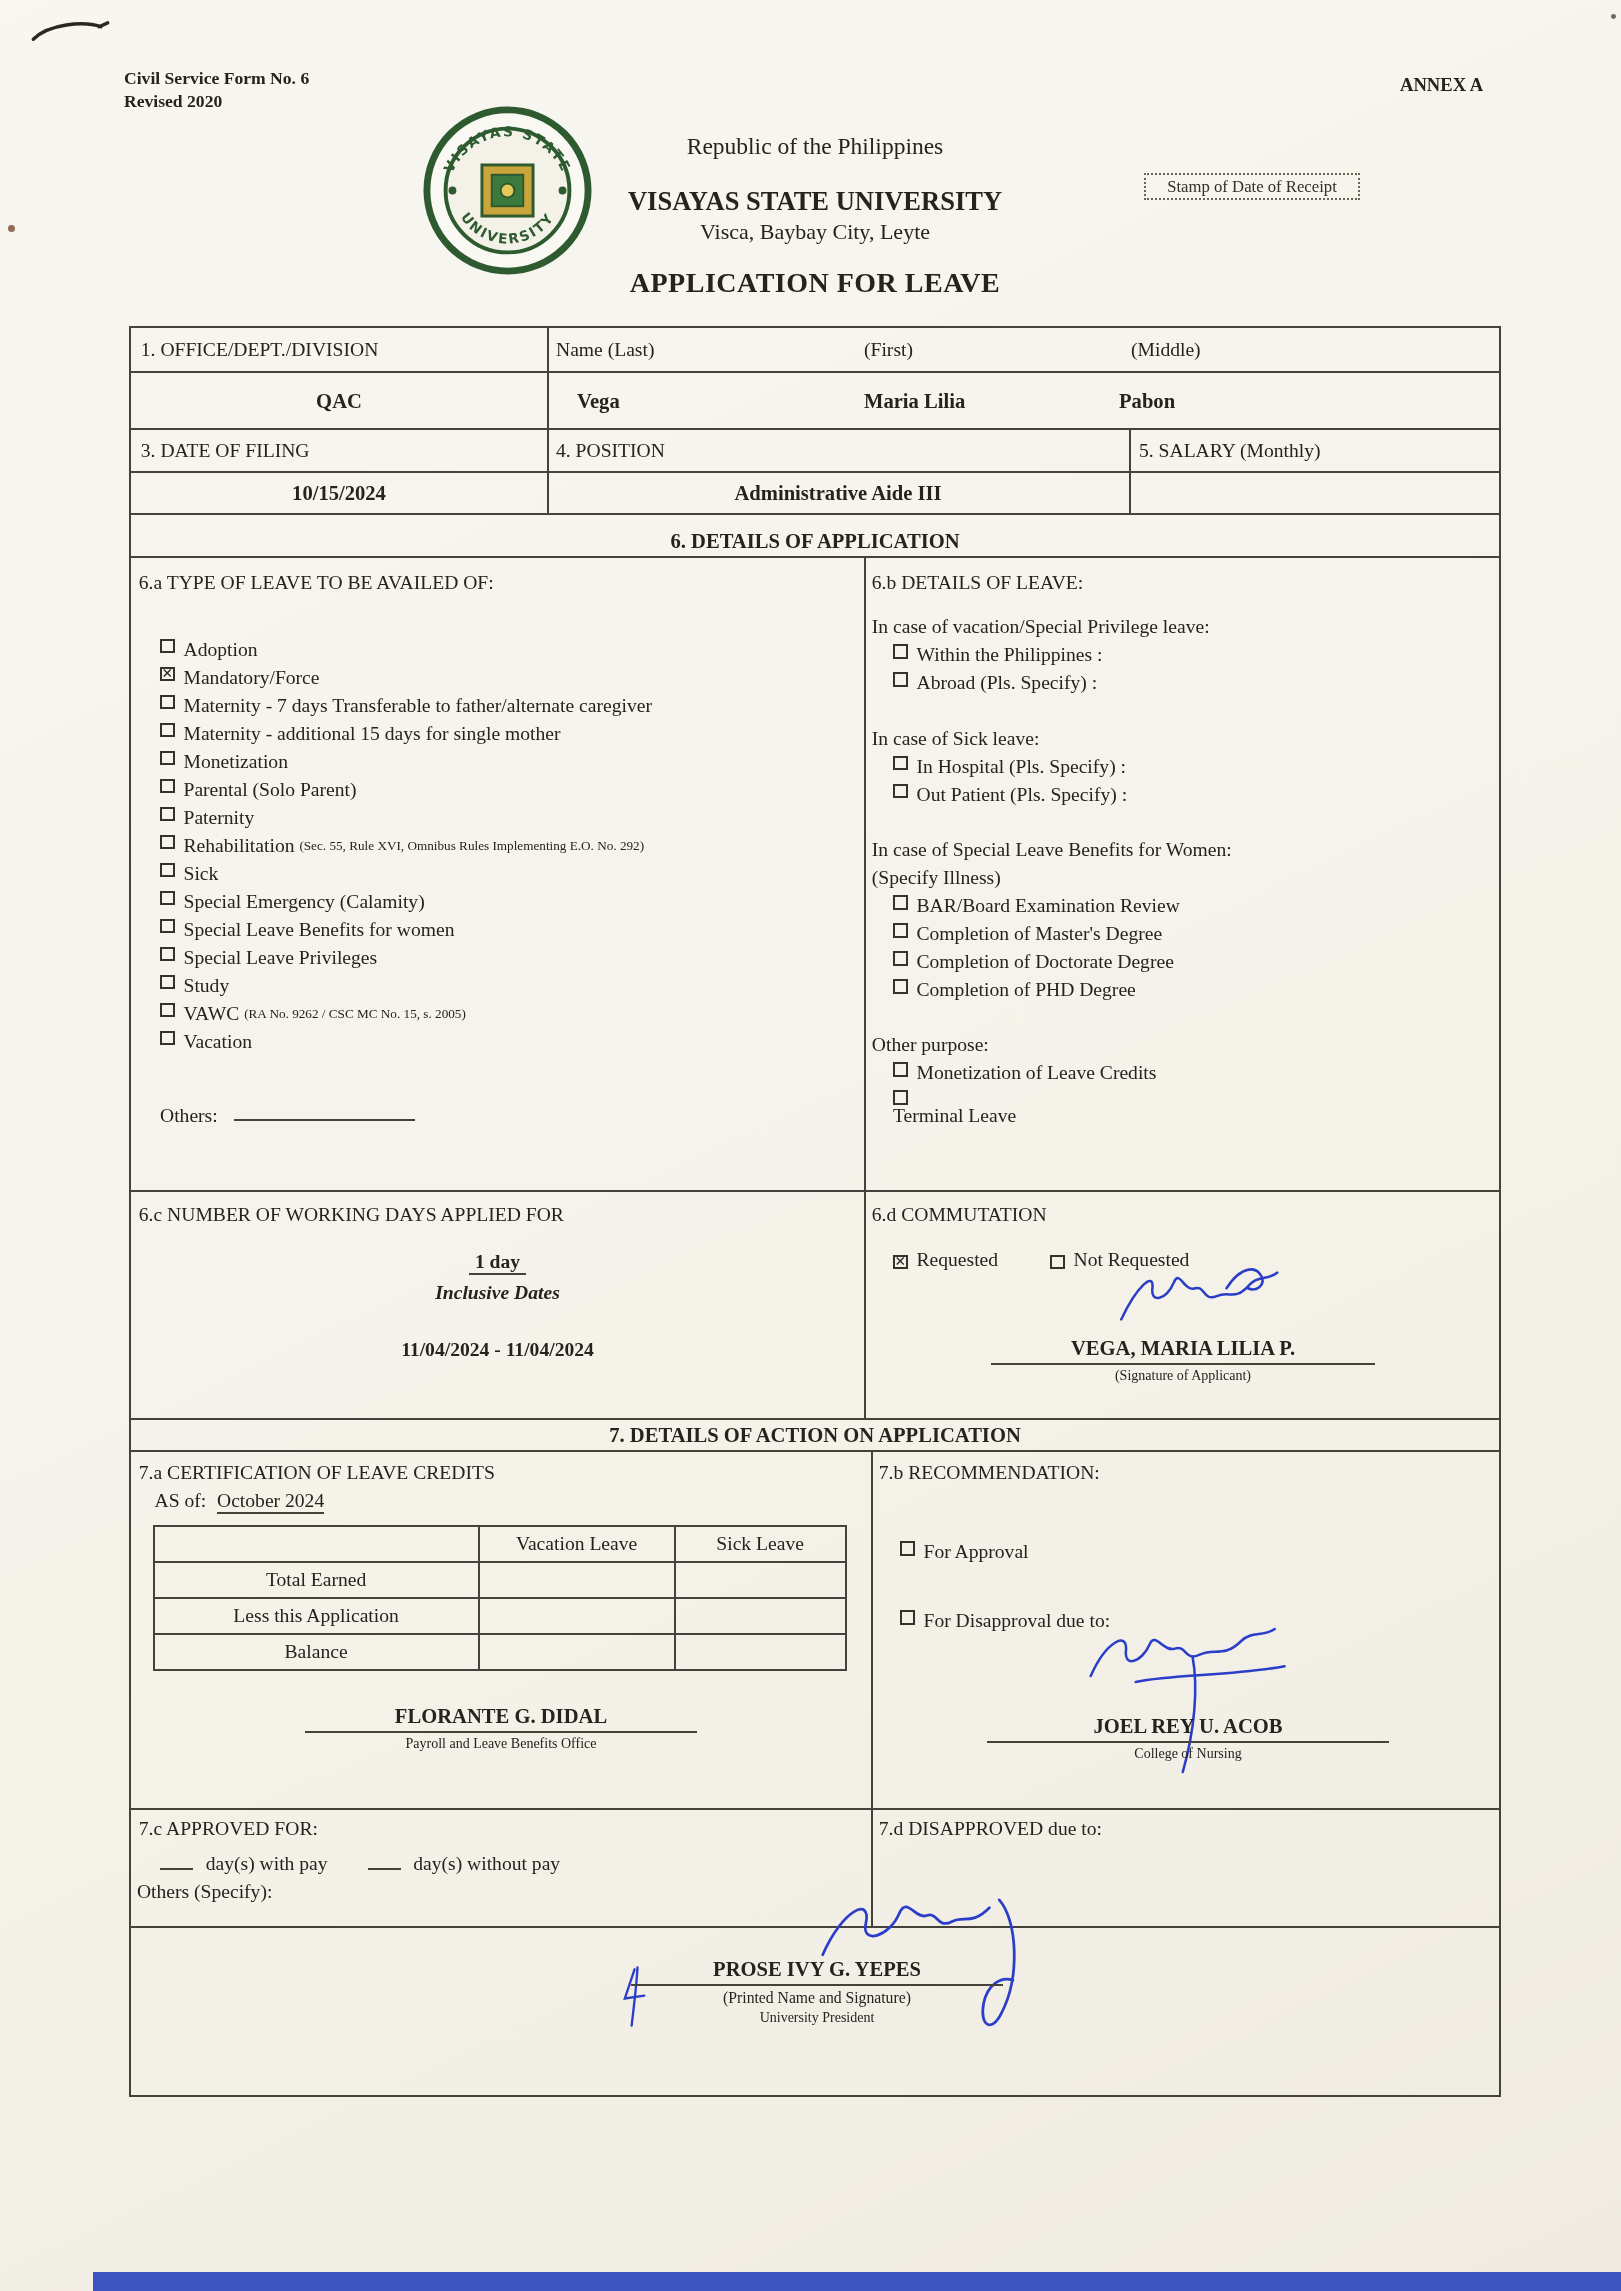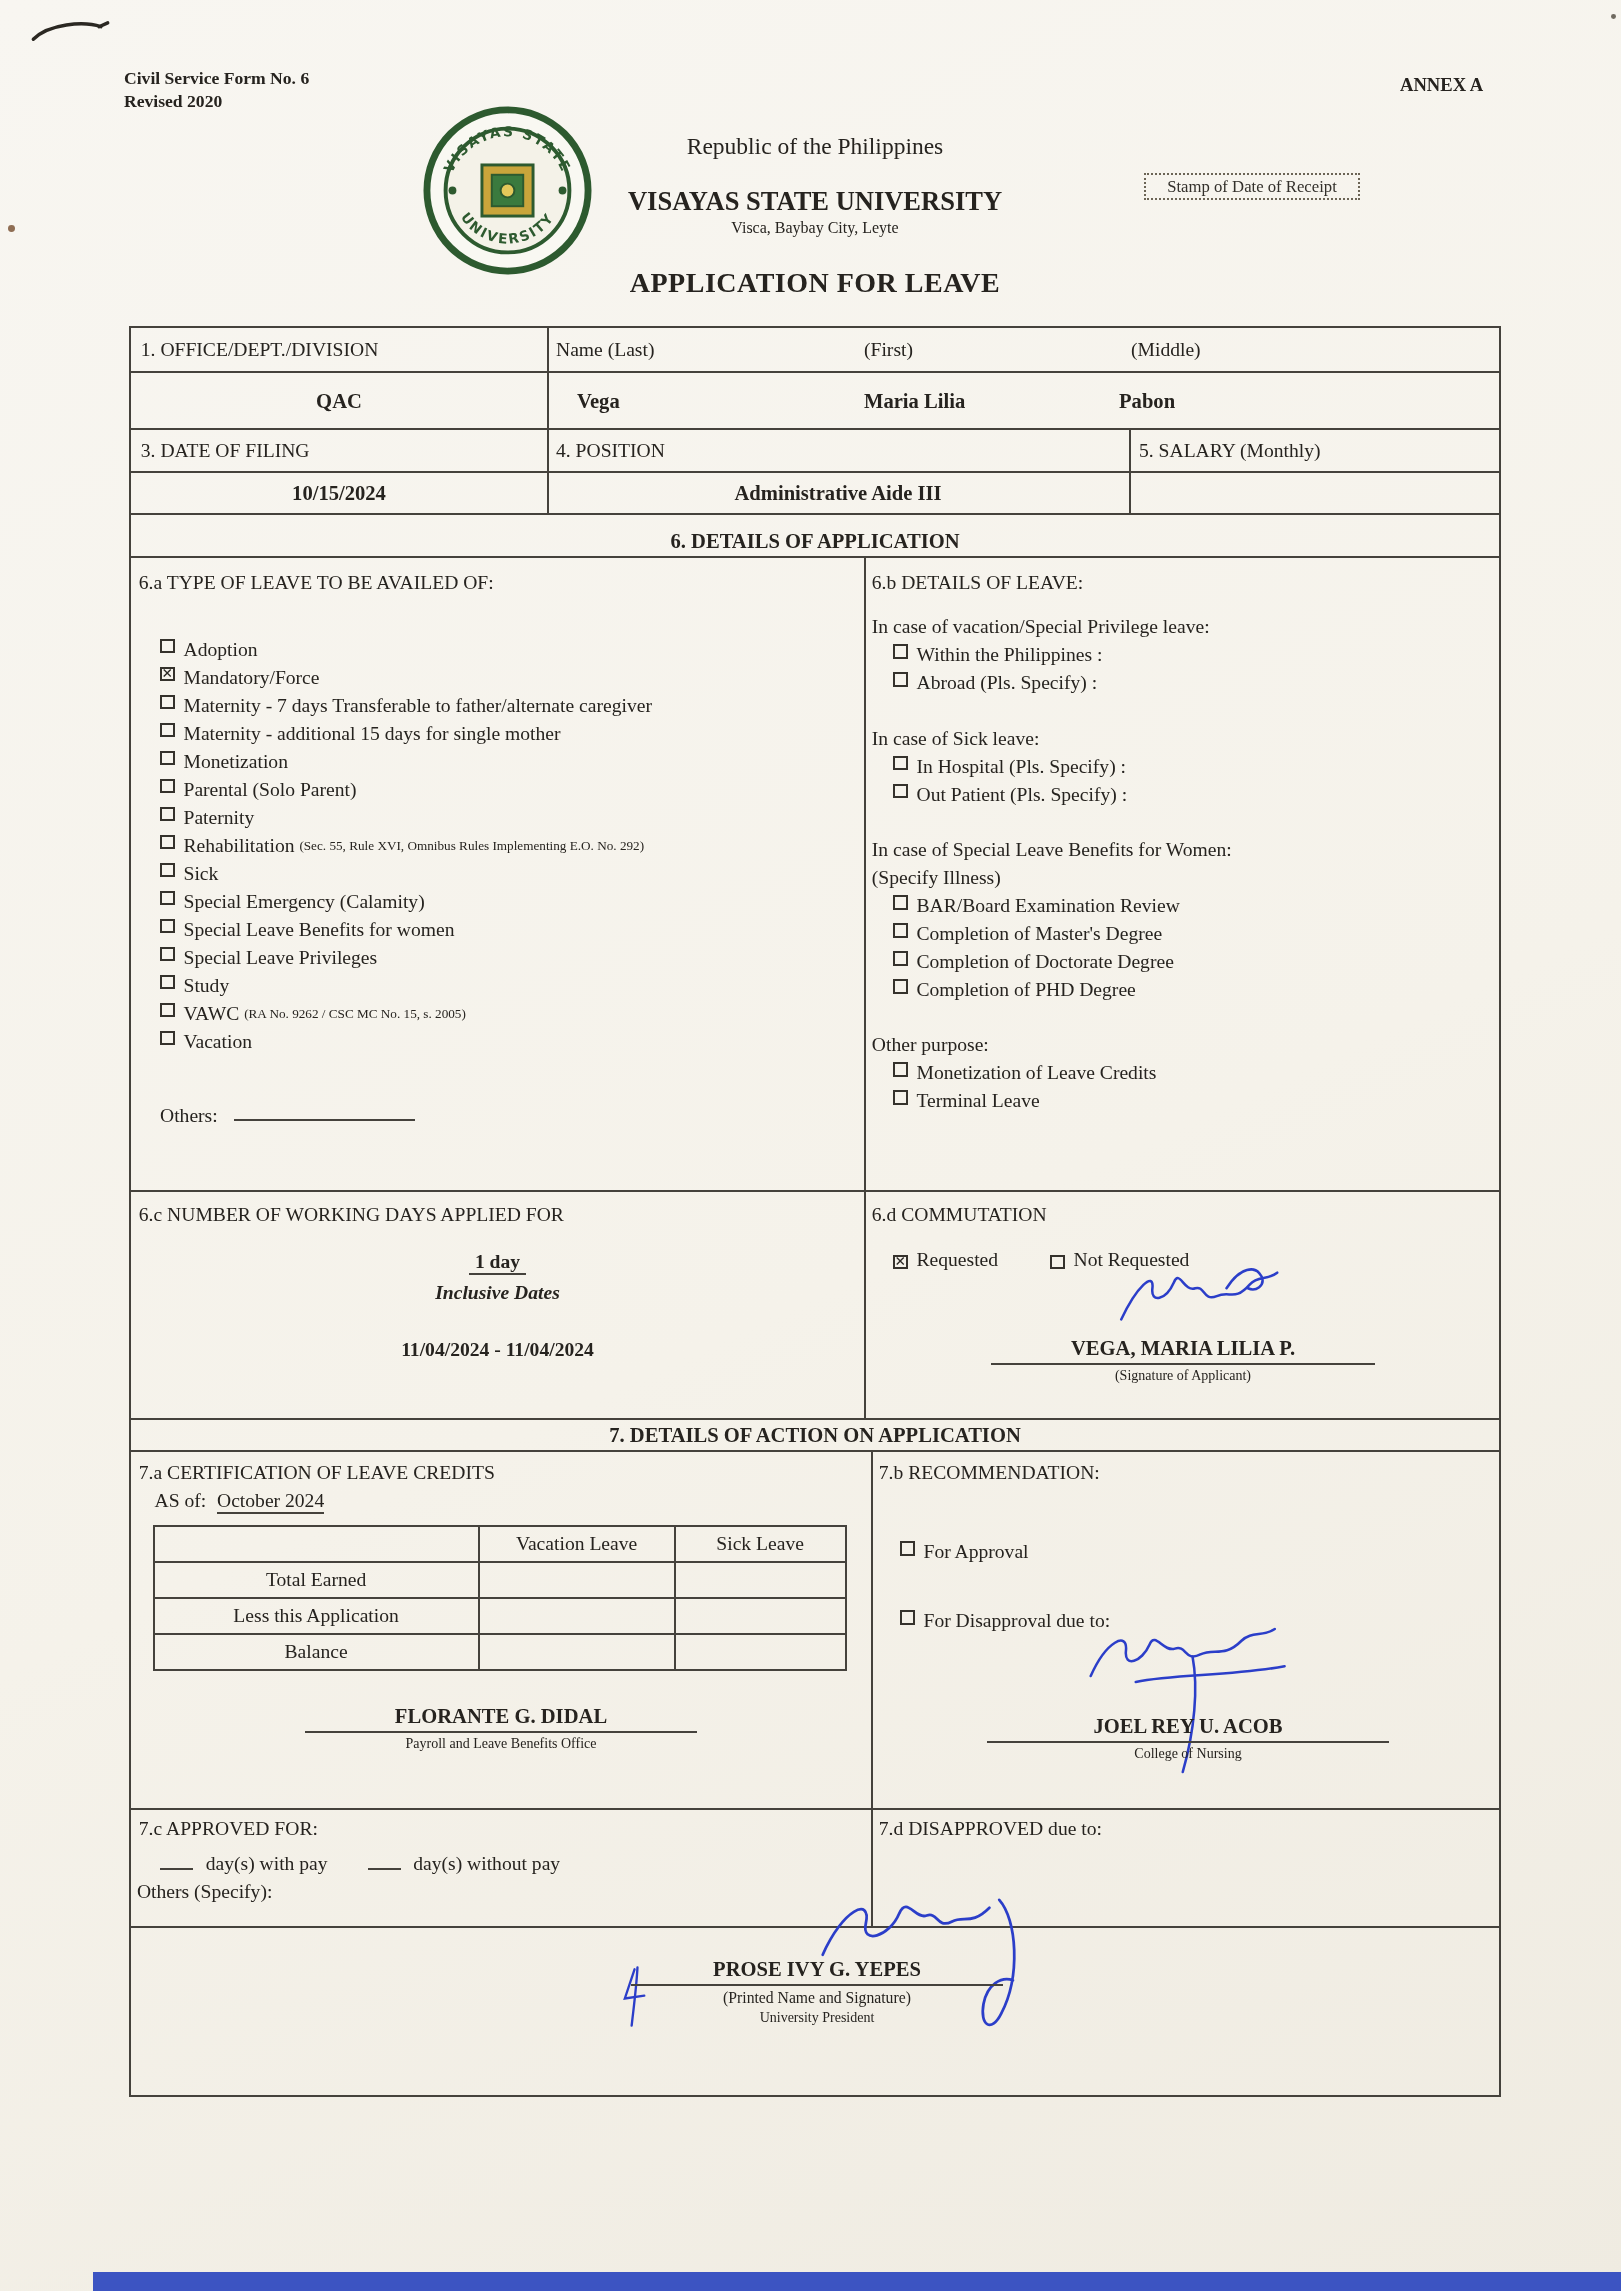--- a/index.html
+++ b/index.html
@@ -7,21 +7,21 @@
   body { font-family:"Liberation Serif","DejaVu Serif",serif; color:#26231f; background:#e9e6df; }
   .page { position:absolute; inset:0; overflow:hidden;
           background:linear-gradient(155deg,#f8f6f1 0%,#f5f2ea 55%,#efebe1 100%); }
 
   
   .form-no { position:absolute; left:124px; top:67px; font-size:17.6px; font-weight:bold; line-height:22.5px; }
   .annex { position:absolute; left:1400px; top:74px; font-size:18.6px; font-weight:bold; }
   .hdr-center { position:absolute; left:129px; top:133px; width:1372px; text-align:center; }
   .republic { font-size:23.5px; }
   .university { font-size:26.5px; font-weight:bold; margin-top:25.5px; }
-  .address { font-size:16px; margin-top:2.9px; }
+  .address { font-size:22px; margin-top:2.9px; }
   .form-title { position:absolute; left:129px; top:267px; width:1372px; text-align:center; font-size:28px; font-weight:bold; letter-spacing:0.5px; }
   .stamp-box { position:absolute; left:1144px; top:173px; width:216px; height:27.4px; border:2px dotted #6b6455;
                font-size:16.7px; text-align:center; line-height:24.5px; color:#33302b; }
   .seal { position:absolute; left:423px; top:106px; }
 
   
   .staple { position:absolute; left:27.4px; top:17.6px; }
   .speck { position:absolute; width:6.9px; height:6.9px; border-radius:50%; background:#8f6e54; }
 
   
@@ -259,21 +259,21 @@
         <div class="opt indent" style="margin-left:29px;">
             <span class="cb"></span>
             <span>Completion of PHD Degree</span>
           </div>
 
         <div class="group-h" style="margin:27.4px 0 0 7.8px;">Other purpose:</div>
         <div class="opt indent" style="margin-left:29px;">
             <span class="cb"></span>
             <span>Monetization of Leave Credits</span>
           </div>
-        <div class="opt indent" style="margin-left:29px;">
+        <div class="opt indent" style="margin-left:29px;flex-direction:column;">
             <span class="cb"></span>
             <span>Terminal Leave</span>
           </div>
       </div>
     </div>
 
     <div class="row" style="top:864px; height:228px;">
       <div class="vline" style="left:733px;"></div>
 
       <div class="col" style="left:0; width:733px;">

